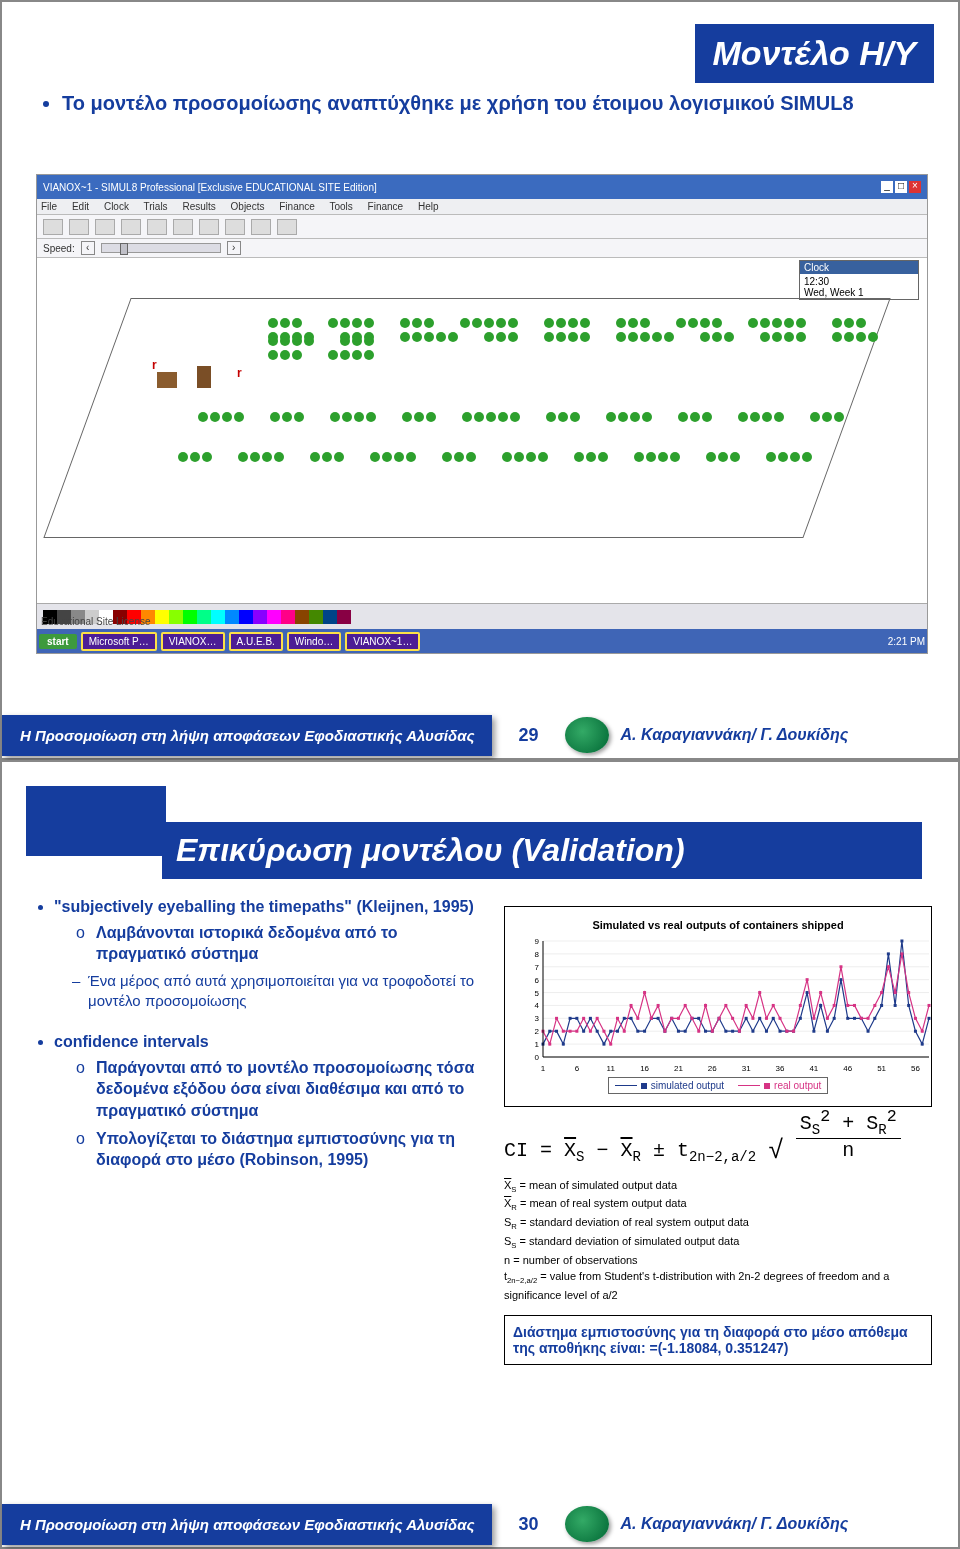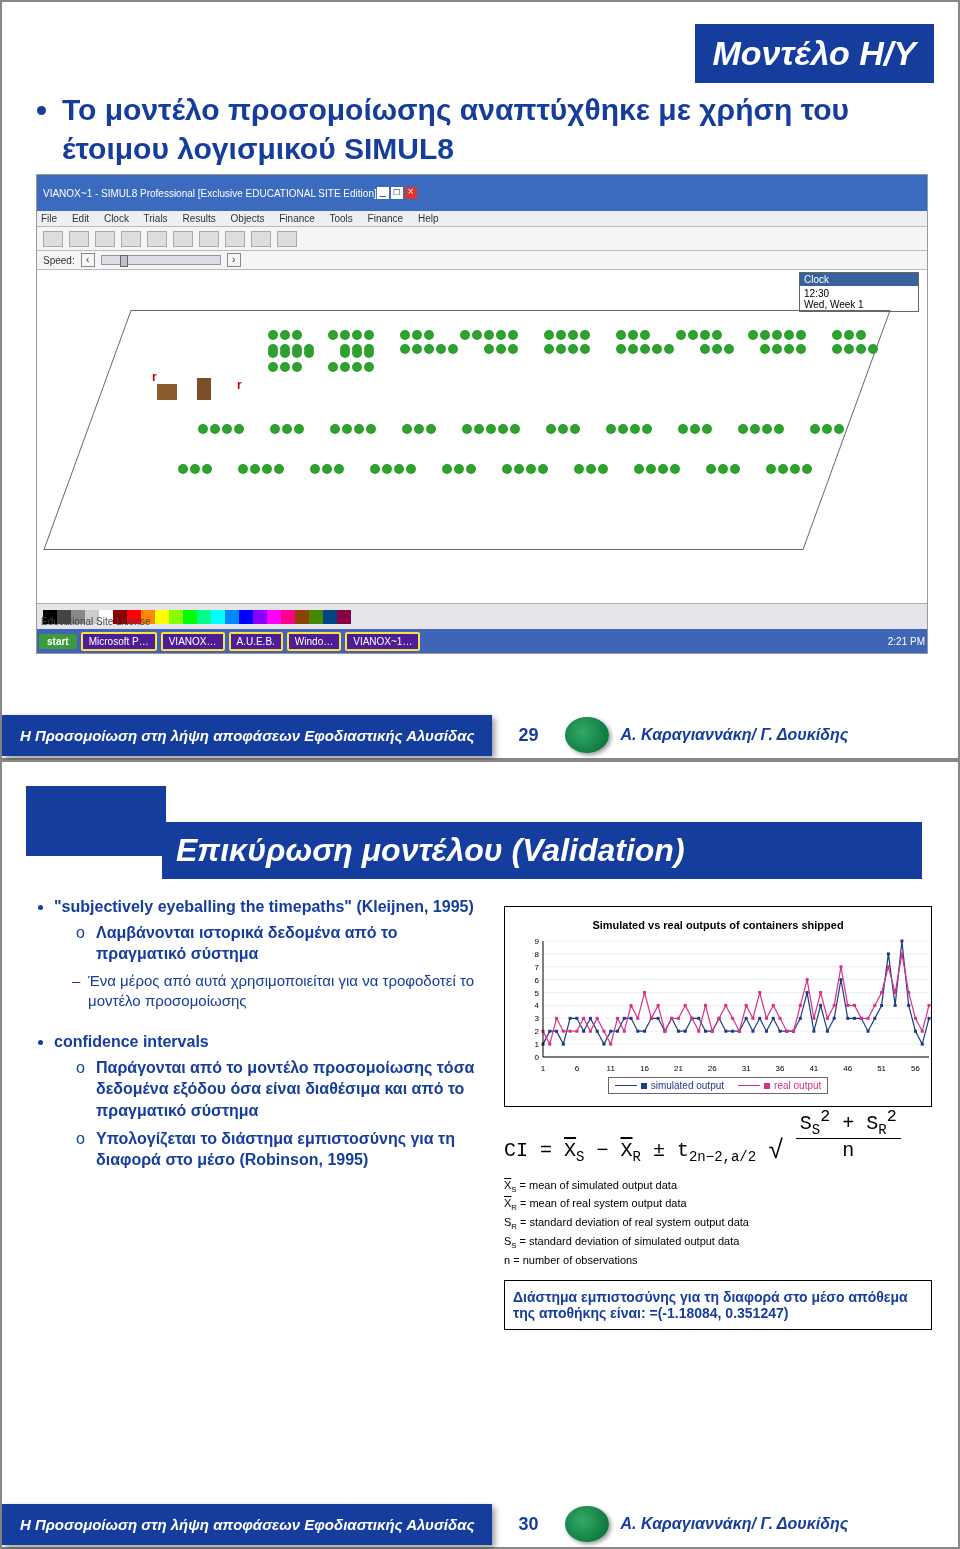--- a/index.html
+++ b/index.html
@@ -1,24 +1,24 @@
 <!DOCTYPE html>
 <html><head>
 <meta charset="utf-8">
 <style>
   *{box-sizing:border-box;margin:0;padding:0}
   body{background:#fff;font-family:Verdana,Arial,sans-serif;color:#000;width:960px}
   .slide{width:960px;border:2px solid #888;position:relative;background:#fff}
   .slide1{height:760px}
   .slide2{height:789px}
   .title-band{position:absolute;right:24px;top:22px;background:#153d9e;color:#fff;font-weight:bold;font-size:34px;padding:10px 18px;font-style:italic}
-  .bullets{position:absolute;left:34px;top:88px;width:860px;font-size:30px;color:#153d9e;font-weight:bold}
+  .bullets{position:absolute;left:34px;top:88px;width:860px;font-size:20px;color:#153d9e;font-weight:bold}
   .bullets li{list-style:disc;margin-left:26px;line-height:1.3}
   .sim8{position:absolute;left:34px;top:172px;width:892px;height:480px;border:1px solid #999;background:#e7e7e7}
-  .sim8-titlebar{background:#3b6bbf;color:#fff;font-size:10px;padding:12px 6px;display:flex;justify-content:flex-start;align-items:center}
+  .sim8-titlebar{background:#3b6bbf;color:#fff;font-size:10px;padding:6px 6px;display:flex;justify-content:space-between;align-items:center}
   .sim8-menu{background:#eeeff2;font-size:10px;padding:2px 4px;border-bottom:1px solid #bbb;color:#333}
   .sim8-menu span{margin-right:12px}
   .sim8-tool{background:#f5f5f8;height:24px;border-bottom:1px solid #bbb;display:flex;align-items:center;gap:6px;padding:0 6px}
   .sim8-tool .btn{width:20px;height:16px;background:#ddd;border:1px solid #aaa}
   .speed{background:#f5f5f8;font-size:10px;padding:2px 6px;border-bottom:1px solid #bbb;display:flex;align-items:center;gap:6px;color:#333}
   .speed .track{width:120px;height:10px;background:#dcdce4;border:1px solid #999;position:relative}
   .speed .track .thumb{position:absolute;left:18px;top:-1px;width:8px;height:12px;background:#c0c0c8;border:1px solid #666}
   .canvas{position:relative;flex:1;background:#fff;height:362px}
   .rhomb{position:absolute;width:760px;height:240px;left:50px;top:40px;transform:skewX(-20deg);border:1px solid #666}
   .green{width:10px;height:10px;border-radius:50%;background:#2da02d;display:inline-block;margin:0 1px}
@@ -385,20 +385,21 @@
         </span>
       </span>
     </div>
 
     <div class="defs">
       <div><span class="over">X</span><span class="sub1">S</span> <span>= mean of simulated output data</span></div>
       <div><span class="over">X</span><span class="sub1">R</span> <span>= mean of real system output data</span></div>
       <div>S<span class="sub1">R</span> <span>= standard deviation of real system output data</span></div>
       <div>S<span class="sub1">S</span> <span>= standard deviation of simulated output data</span></div>
       <div>n <span>= number of observations</span></div>
+      <div>t<span class="sub1">2n−2,a/2</span> <span>= value from Student's t-distribution with 2n-2 degrees of freedom and a significance level of a/2</span></div>
     </div>
 
     <div class="dibox">Διάστημα εμπιστοσύνης για τη διαφορά στο μέσο απόθεμα της αποθήκης είναι: =(-1.18084, 0.351247)</div>
   </div>
 
   <div class="footer">
     <div class="left">Η Προσομοίωση στη λήψη αποφάσεων Εφοδιαστικής Αλυσίδας</div>
     <div class="pg">30</div>
     <div class="logo"></div>
     <div class="auth">Α. Καραγιαννάκη/ Γ. Δουκίδης</div>

